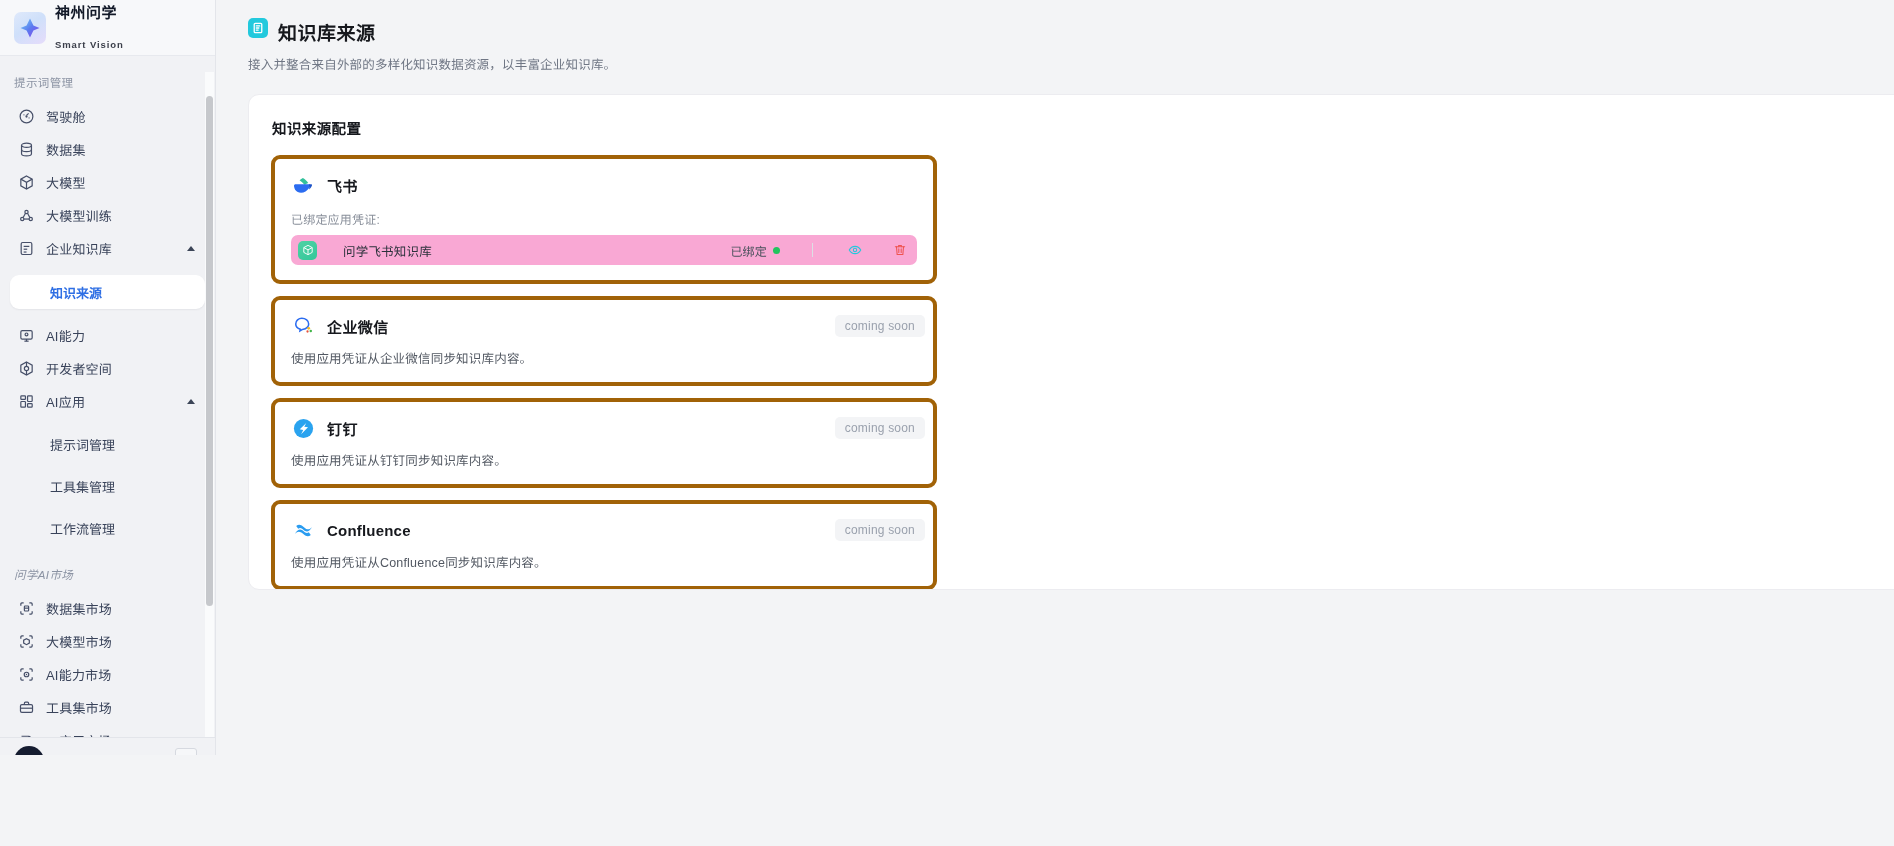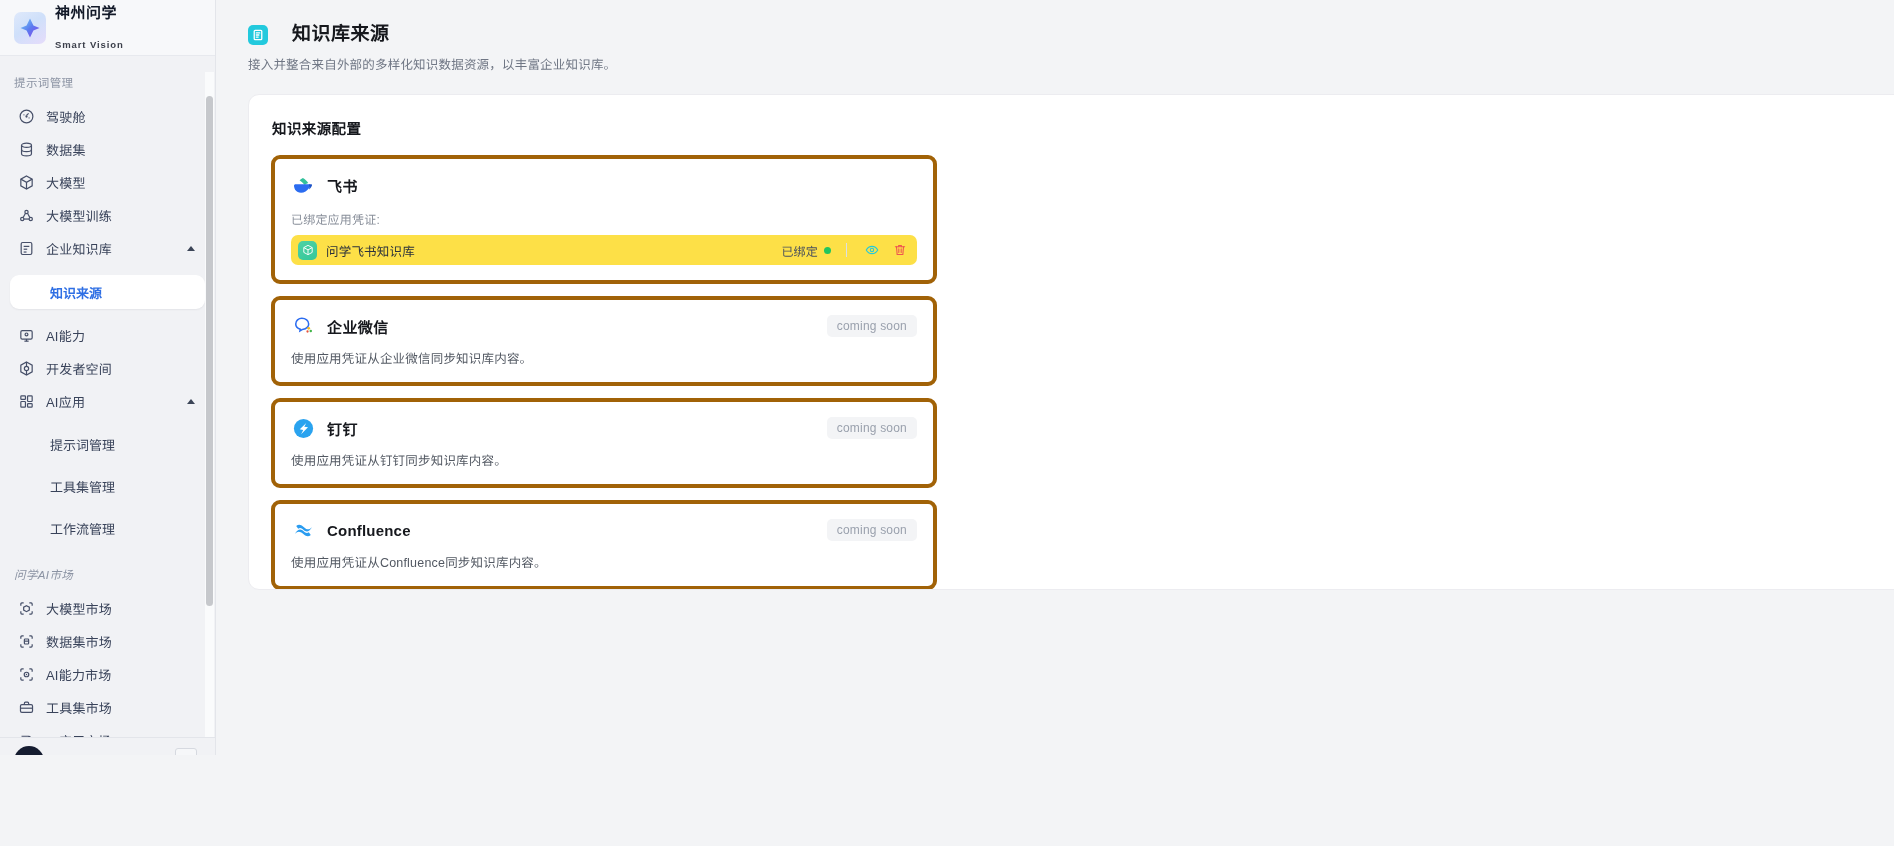--- a/index.html
+++ b/index.html
@@ -146,21 +146,21 @@
 
   
   .main {
     flex: 1 1 auto;
     height: 846px;
     background: #f3f4f6;
     overflow: hidden;
     padding: 18px 18px 0 30px;
   }
   .page-head { padding: 0 0 0 2px; }
-  .page-title-row { display: flex; align-items: flex-end; gap: 24px; }
+  .page-title-row { display: flex; align-items: flex-start; gap: 10px; }
   .title-ico {
     width: 20px; height: 20px; flex: 0 0 20px;
     border-radius: 5px;
     background: #22c9dd;
     display: flex; align-items: center; justify-content: center;
   }
   .page-title {
     font-size: 19px; font-weight: 700; color: #16181d;
     letter-spacing: .5px;
   }
@@ -207,44 +207,44 @@
   }
   .src-name.latin { font-weight: 700; letter-spacing: .2px; }
   .src-desc {
     margin-top: 10px;
     font-size: 12.5px;
     color: #525862;
     letter-spacing: .2px;
   }
   .soon {
     position: absolute;
-    right: 16px; top: 15px;
+    right: 8px; top: 15px;
     background: #f3f4f6;
     color: #9aa1ad;
     font-size: 12px;
     padding: 4px 10px;
     border-radius: 5px;
     letter-spacing: .2px;
   }
 
   
   .bound-label {
     margin-top: 13px;
     font-size: 12px;
     color: #8a909b;
     letter-spacing: .2px;
   }
   .cred-row {
     margin-top: 8px;
-    background: #fde047;
+    background: #f9a8d4;
     border-radius: 7px;
     height: 30px;
     display: flex; align-items: center;
     padding: 0 8px 0 7px;
-    gap: 9px;
+    gap: 26px;
   }
   .cred-ico {
     width: 19px; height: 19px; flex: 0 0 19px;
     border-radius: 5px;
     background: linear-gradient(150deg,#4fd2a4,#34c79a);
     display: flex; align-items: center; justify-content: center;
   }
   .cred-name {
     font-size: 12.5px; color: #2b313b;
     flex: 1 1 auto; letter-spacing: .2px;
@@ -389,35 +389,35 @@
       </div>
 
       <div class="nav-section-label second">问学AI市场</div>
 
       <div class="nav-item">
         <svg class="nic" viewBox="0 0 24 24" fill="none" stroke="currentColor" stroke-width="1.7">
           <path d="M4 8V5.5A1.5 1.5 0 0 1 5.5 4H8"></path>
             <path d="M16 4h2.5A1.5 1.5 0 0 1 20 5.5V8"></path>
             <path d="M20 16v2.5a1.5 1.5 0 0 1-1.5 1.5H16"></path>
             <path d="M8 20H5.5A1.5 1.5 0 0 1 4 18.5V16"></path>
-            <path d="M12 8 16 10.2v4.1L12 16.5 8 14.3v-4.1z"></path>
-        </svg>
-        <span class="nlabel">大模型市场</span>
+            <rect x="9" y="8.5" width="6" height="7" rx="1"></rect>
+            <path d="M9 11.5h6"></path>
+        </svg>
+        <span class="nlabel">数据集市场</span>
       </div>
 
       <div class="nav-item">
         <svg class="nic" viewBox="0 0 24 24" fill="none" stroke="currentColor" stroke-width="1.7">
           <path d="M4 8V5.5A1.5 1.5 0 0 1 5.5 4H8"></path>
             <path d="M16 4h2.5A1.5 1.5 0 0 1 20 5.5V8"></path>
             <path d="M20 16v2.5a1.5 1.5 0 0 1-1.5 1.5H16"></path>
             <path d="M8 20H5.5A1.5 1.5 0 0 1 4 18.5V16"></path>
-            <rect x="9" y="8.5" width="6" height="7" rx="1"></rect>
-            <path d="M9 11.5h6"></path>
-        </svg>
-        <span class="nlabel">数据集市场</span>
+            <path d="M12 8 16 10.2v4.1L12 16.5 8 14.3v-4.1z"></path>
+        </svg>
+        <span class="nlabel">大模型市场</span>
       </div>
 
       <div class="nav-item">
         <svg class="nic" viewBox="0 0 24 24" fill="none" stroke="currentColor" stroke-width="1.7">
           <path d="M4 8V5.5A1.5 1.5 0 0 1 5.5 4H8"></path>
             <path d="M16 4h2.5A1.5 1.5 0 0 1 20 5.5V8"></path>
             <path d="M20 16v2.5a1.5 1.5 0 0 1-1.5 1.5H16"></path>
             <path d="M8 20H5.5A1.5 1.5 0 0 1 4 18.5V16"></path>
             <circle cx="12" cy="12" r="3.2"></circle>
             <circle cx="12" cy="12" r="1" fill="currentColor" stroke="none"></circle>

